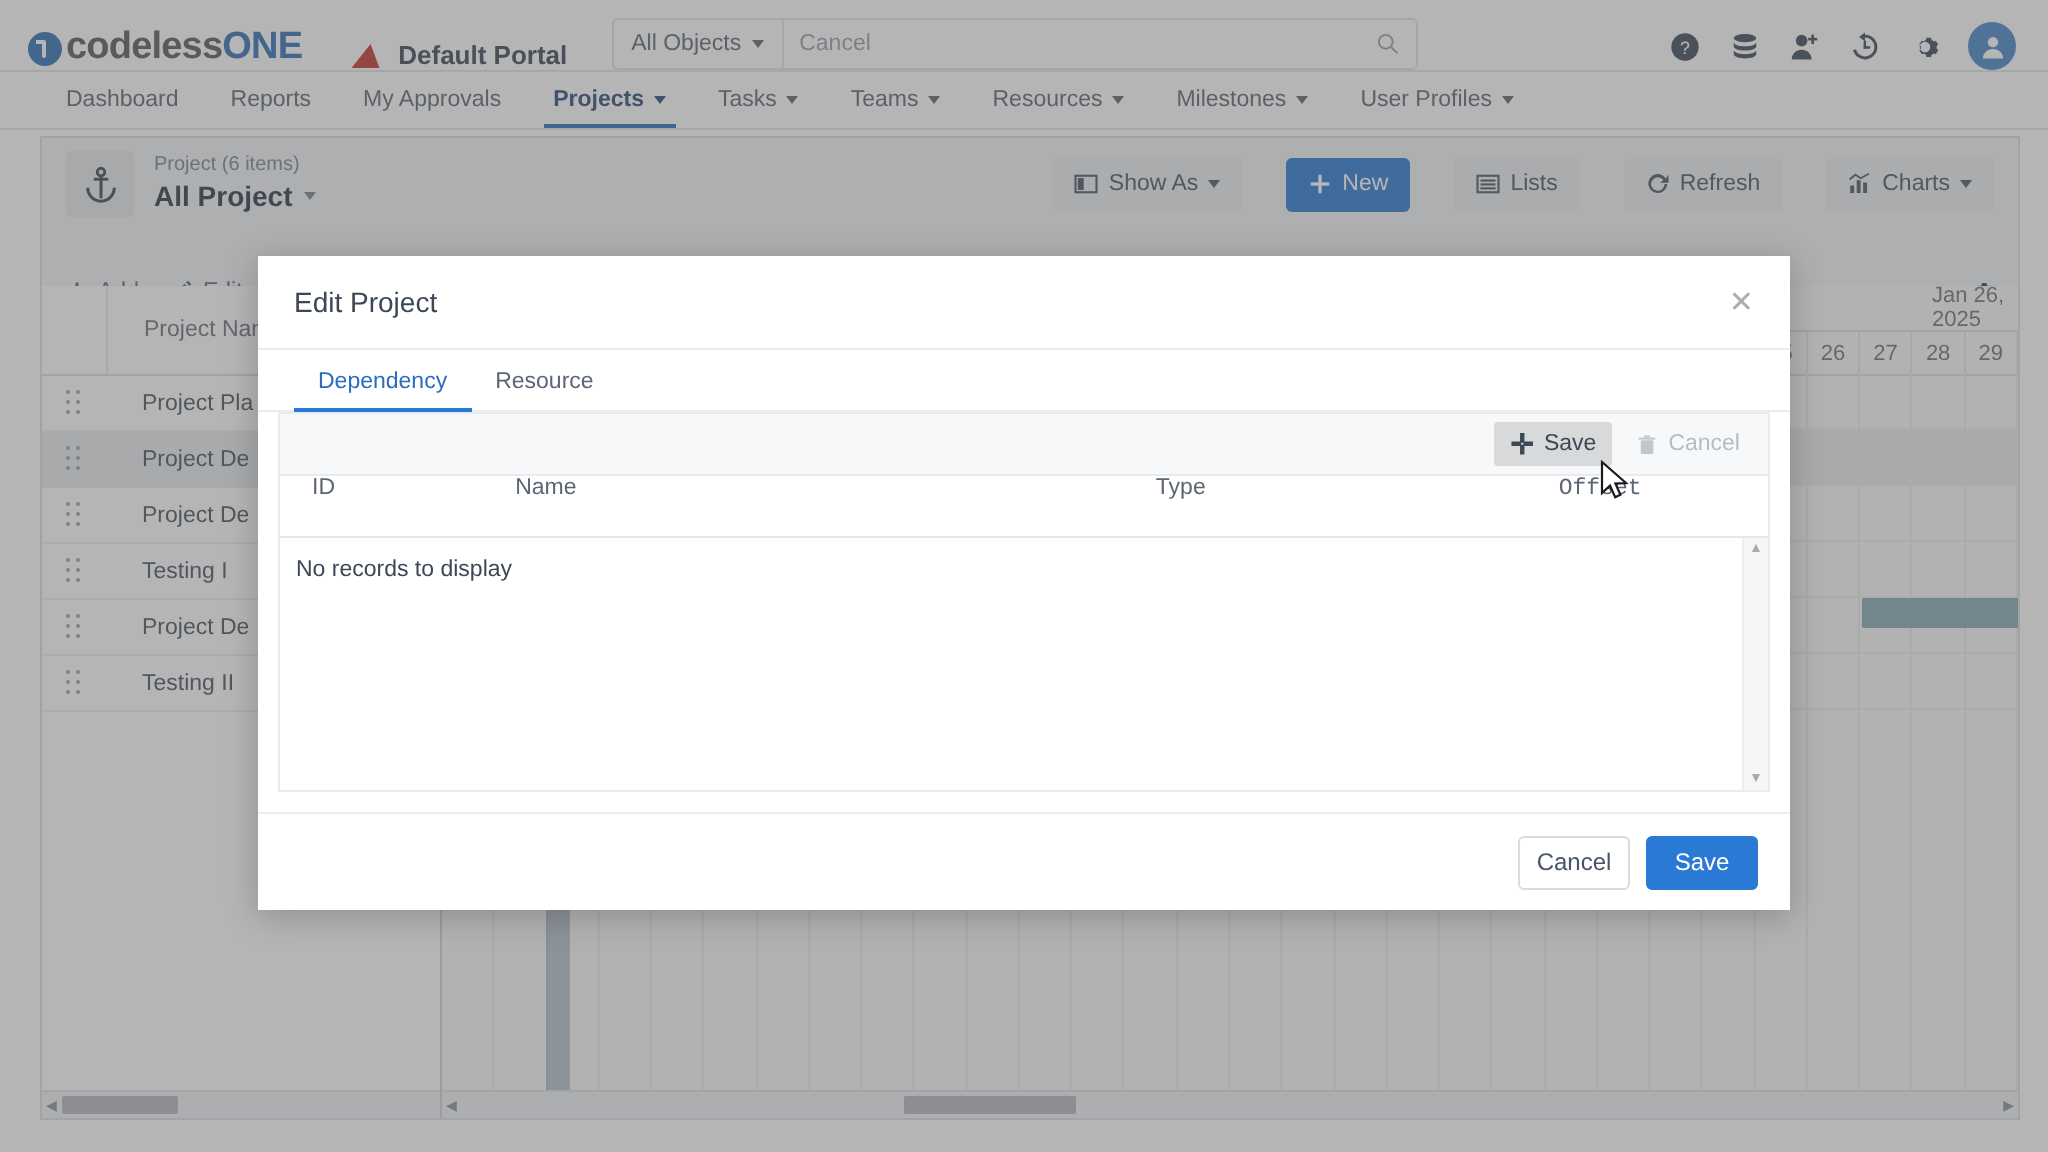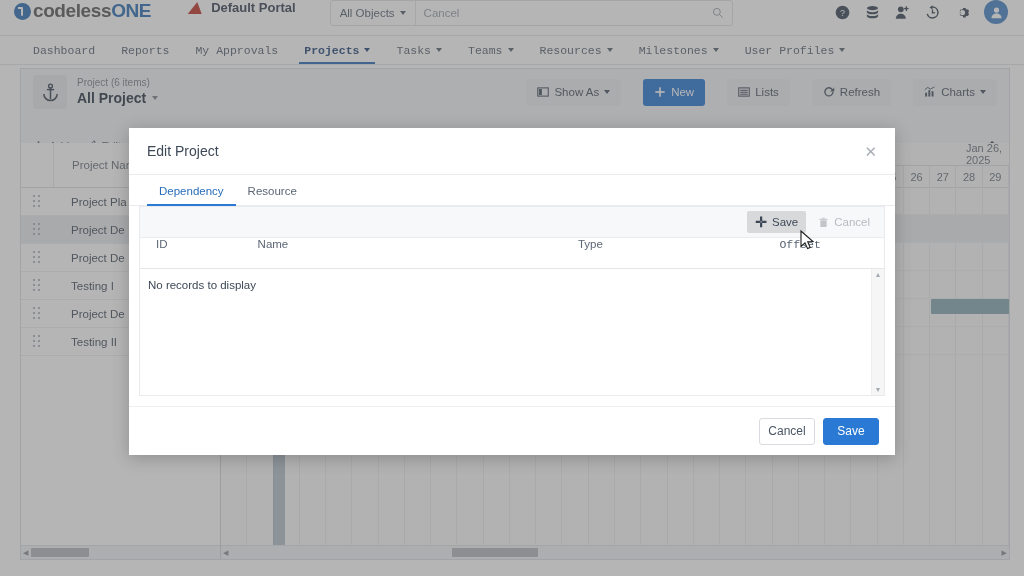--- a/index.html
+++ b/index.html
@@ -9,42 +9,42 @@
     background:#4d4d4d;
     -webkit-font-smoothing:antialiased;
   }
   .screen{position:relative;width:1024px;height:576px;overflow:hidden;background:#9a9a9a;}
 
   
   .app{position:absolute;inset:0;background:#ffffff;}
   .dim{position:absolute;inset:0;background:rgba(90,90,90,.45);z-index:50;pointer-events:none;}
 
   
-  .topbar{height:36px;background:#fff;border-bottom:1px solid #e4e6ea;display:flex;align-items:flex-start;padding:0 10px;box-sizing:border-box;gap:12px;}
+  .topbar{height:36px;background:#fff;border-bottom:1px solid #e4e6ea;display:flex;align-items:flex-end;padding:0 10px;box-sizing:border-box;}
   .brand{display:flex;align-items:center;font-size:19px;font-weight:bold;letter-spacing:-.4px;margin-right:26px;padding-left:4px;}
   .brand .mark{width:17px;height:17px;border-radius:50%;background:#2f6fb5;margin-right:2px;position:relative;}
   .brand .mark:after{content:"";position:absolute;left:7px;top:4px;width:2px;height:9px;background:#fff;border-radius:1px;}
   .brand .mark:before{content:"";position:absolute;left:4px;top:4px;width:4px;height:2px;background:#fff;}
   .brand .c1{color:#5a5a5a;}
   .brand .c2{color:#2f6fb5;}
   .portal{display:flex;align-items:center;font-size:13px;color:#3c4758;font-weight:bold;margin-right:22px;}
   .portal .tri{width:0;height:0;border-left:7px solid transparent;border-right:7px solid transparent;border-bottom:12px solid #c0392b;margin-right:8px;transform:skewX(-12deg);}
   .searchwrap{display:flex;align-items:center;height:24px;border:1px solid #dfe2e6;border-radius:3px;background:#fff;overflow:hidden;}
   .objsel{display:flex;align-items:center;gap:5px;font-size:11.5px;color:#5c6675;padding:0 9px;height:100%;border-right:1px solid #e3e6ea;white-space:nowrap;}
   .caret{width:0;height:0;border-left:3.5px solid transparent;border-right:3.5px solid transparent;border-top:4px solid currentColor;display:inline-block;}
   .searchbox{width:300px;display:flex;align-items:center;justify-content:space-between;padding:0 8px;font-size:11.5px;color:#9aa1ab;}
   .topicons{margin-left:auto;display:flex;align-items:center;gap:13px;padding-right:6px;}
   .ticon{width:17px;height:17px;color:#3f4a5a;display:flex;align-items:center;justify-content:center;}
   .ticon svg{width:15px;height:15px;fill:#3f4a5a;}
   .avatar{width:24px;height:24px;border-radius:50%;background:#4a86c8;display:flex;align-items:center;justify-content:center;}
   .avatar svg{width:13px;height:13px;fill:#fff;}
 
   
   .nav{height:28px;background:#fff;border-bottom:1px solid #e4e6ea;display:flex;align-items:stretch;padding-left:20px;font-size:11.5px;}
-  .navitem{display:flex;align-items:center;gap:5px;padding:0 13px;color:#5c6675;position:relative;white-space:nowrap;font-family:Liberation Mono, monospace;}
+  .navitem{display:flex;align-items:center;gap:5px;padding:0 13px;color:#5c6675;position:relative;white-space:nowrap;}
   .navitem.active{color:#2a4c7d;font-weight:bold;}
   .navitem.active:after{content:"";position:absolute;left:8px;right:8px;bottom:0;height:2.5px;background:#2a6ebb;}
 
   
   .page{position:absolute;left:20px;right:14px;top:68px;bottom:16px;background:#f3f4f6;border:1px solid #dcdfe3;box-sizing:border-box;}
   .pghead{height:46px;display:flex;align-items:center;padding:0 12px;}
   .anchorbox{width:34px;height:34px;border-radius:4px;background:#e7e9ec;display:flex;align-items:center;justify-content:center;margin-right:10px;}
   .anchorbox svg{width:19px;height:19px;fill:#3c4758;}
   .pgtitles{display:flex;flex-direction:column;line-height:1.25;}
   .pgsub{font-size:10px;color:#7d858f;}

